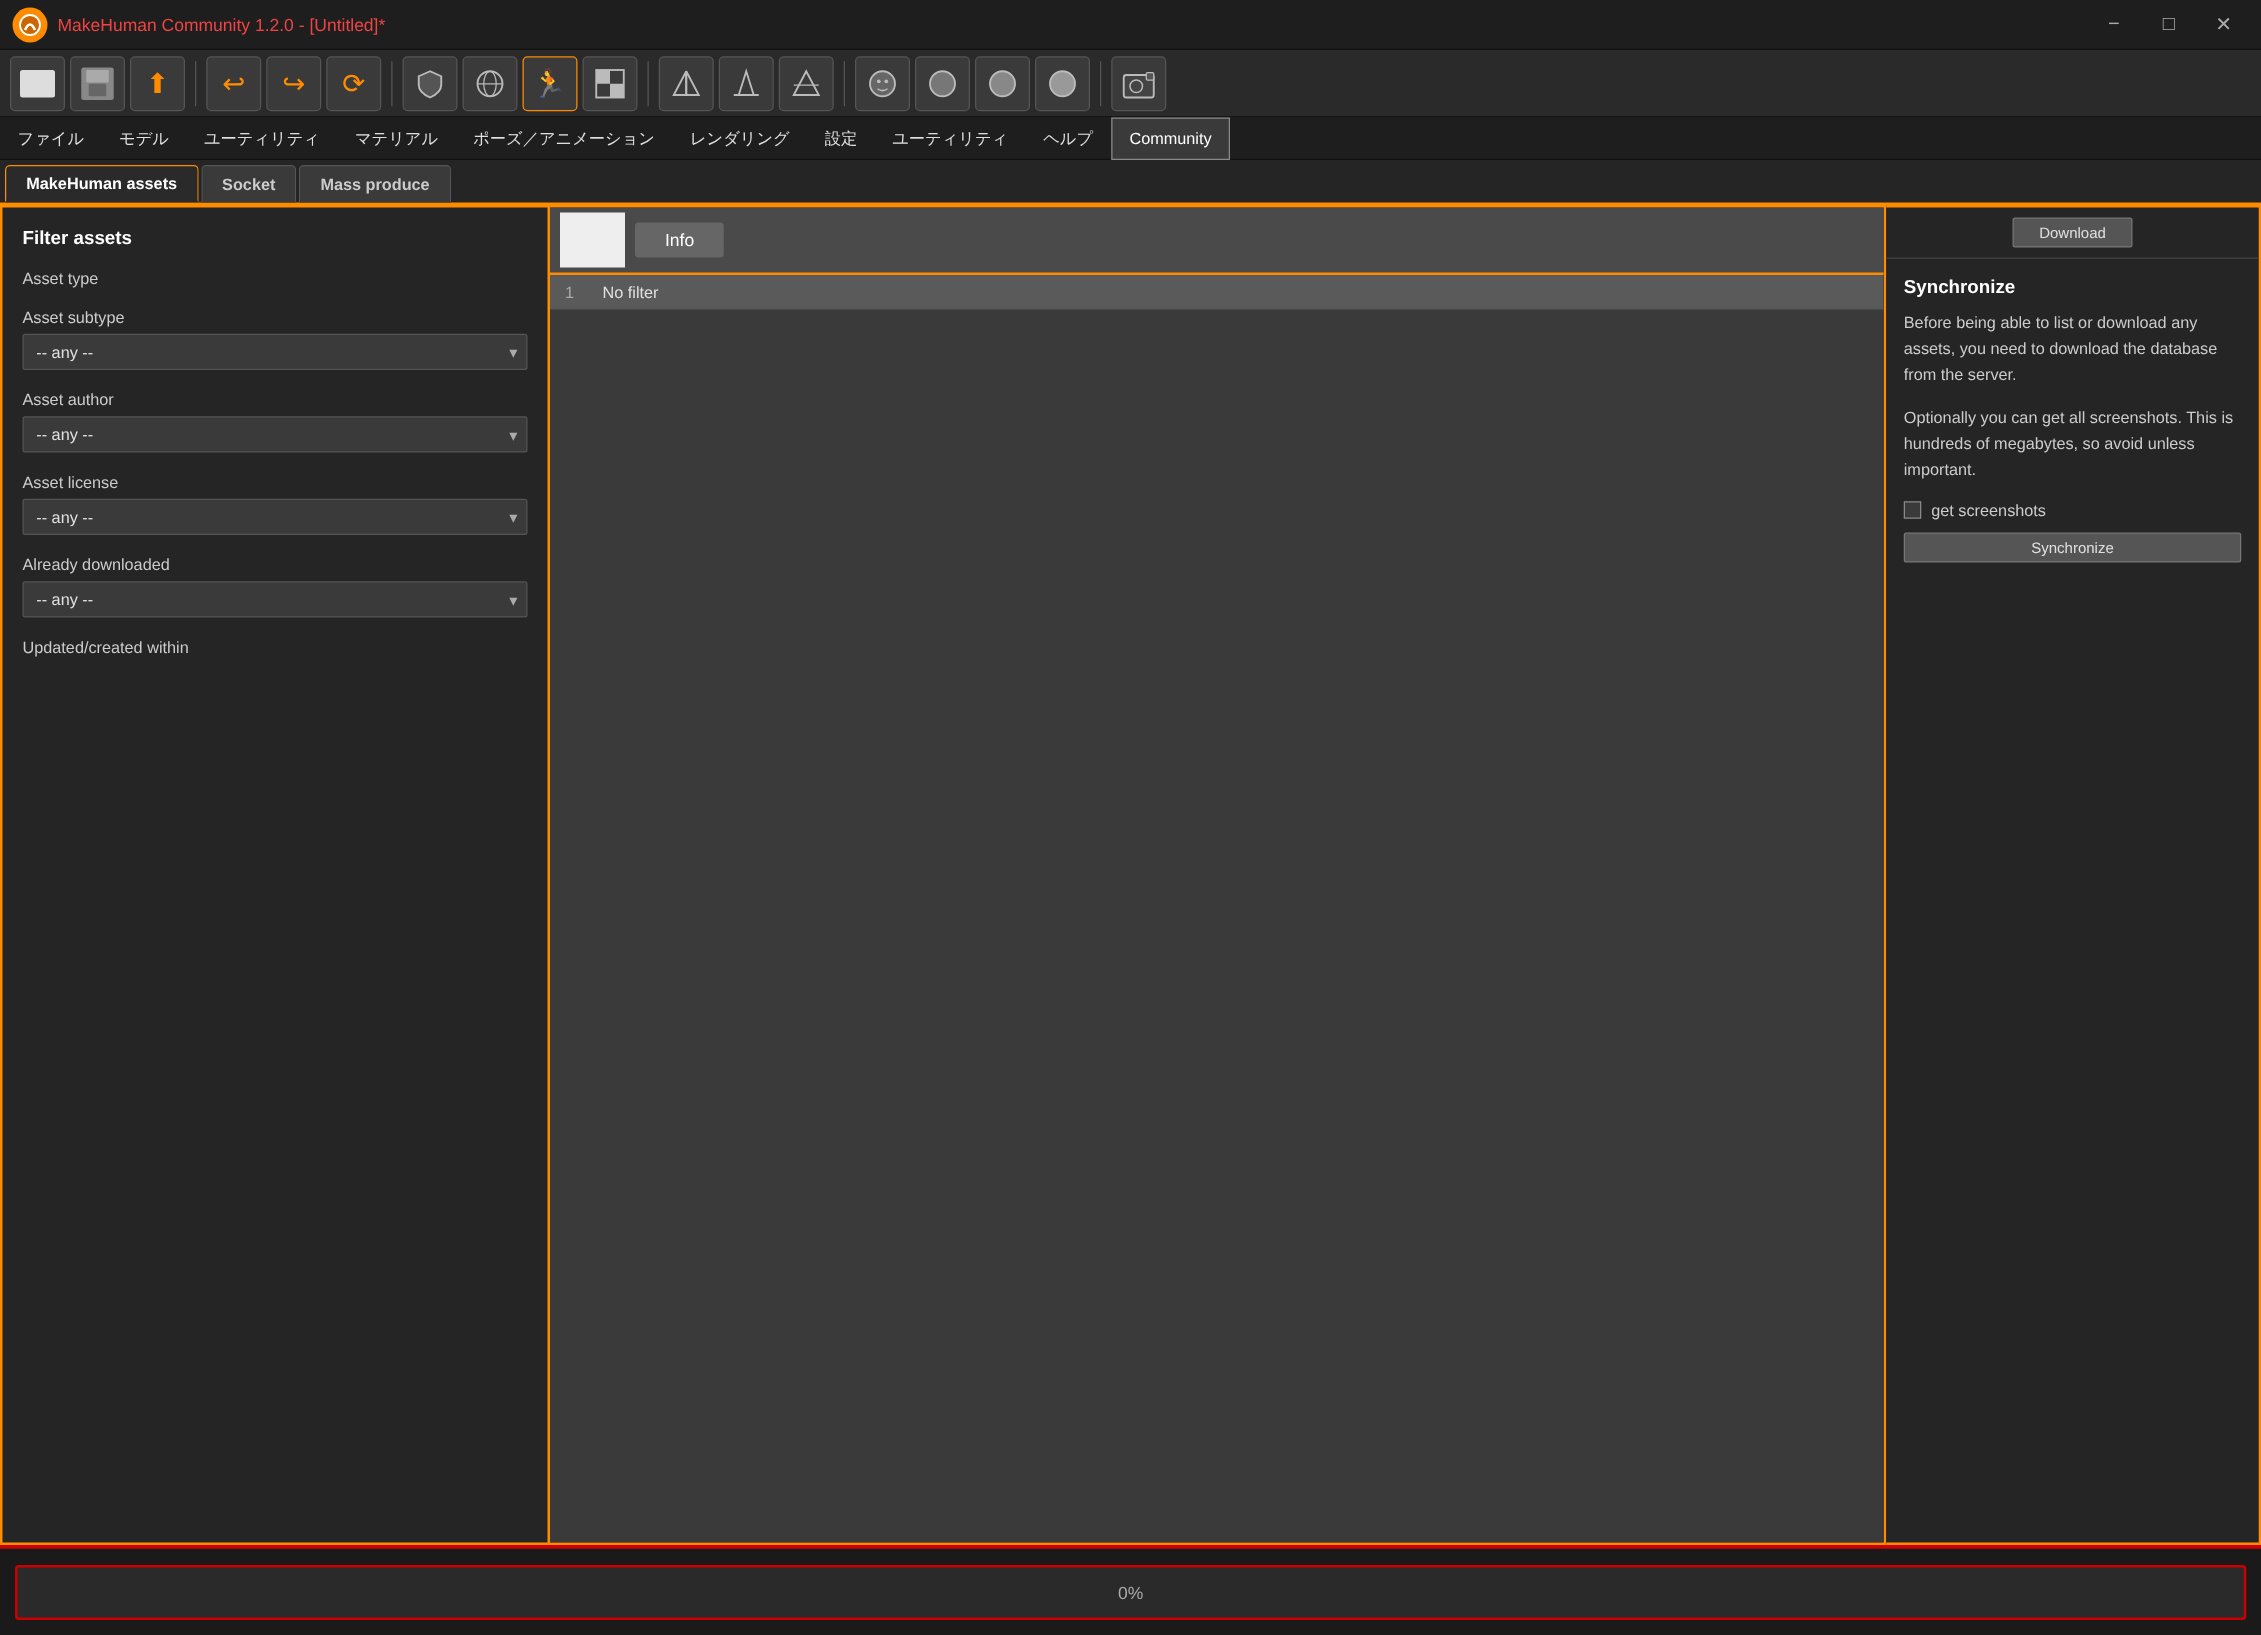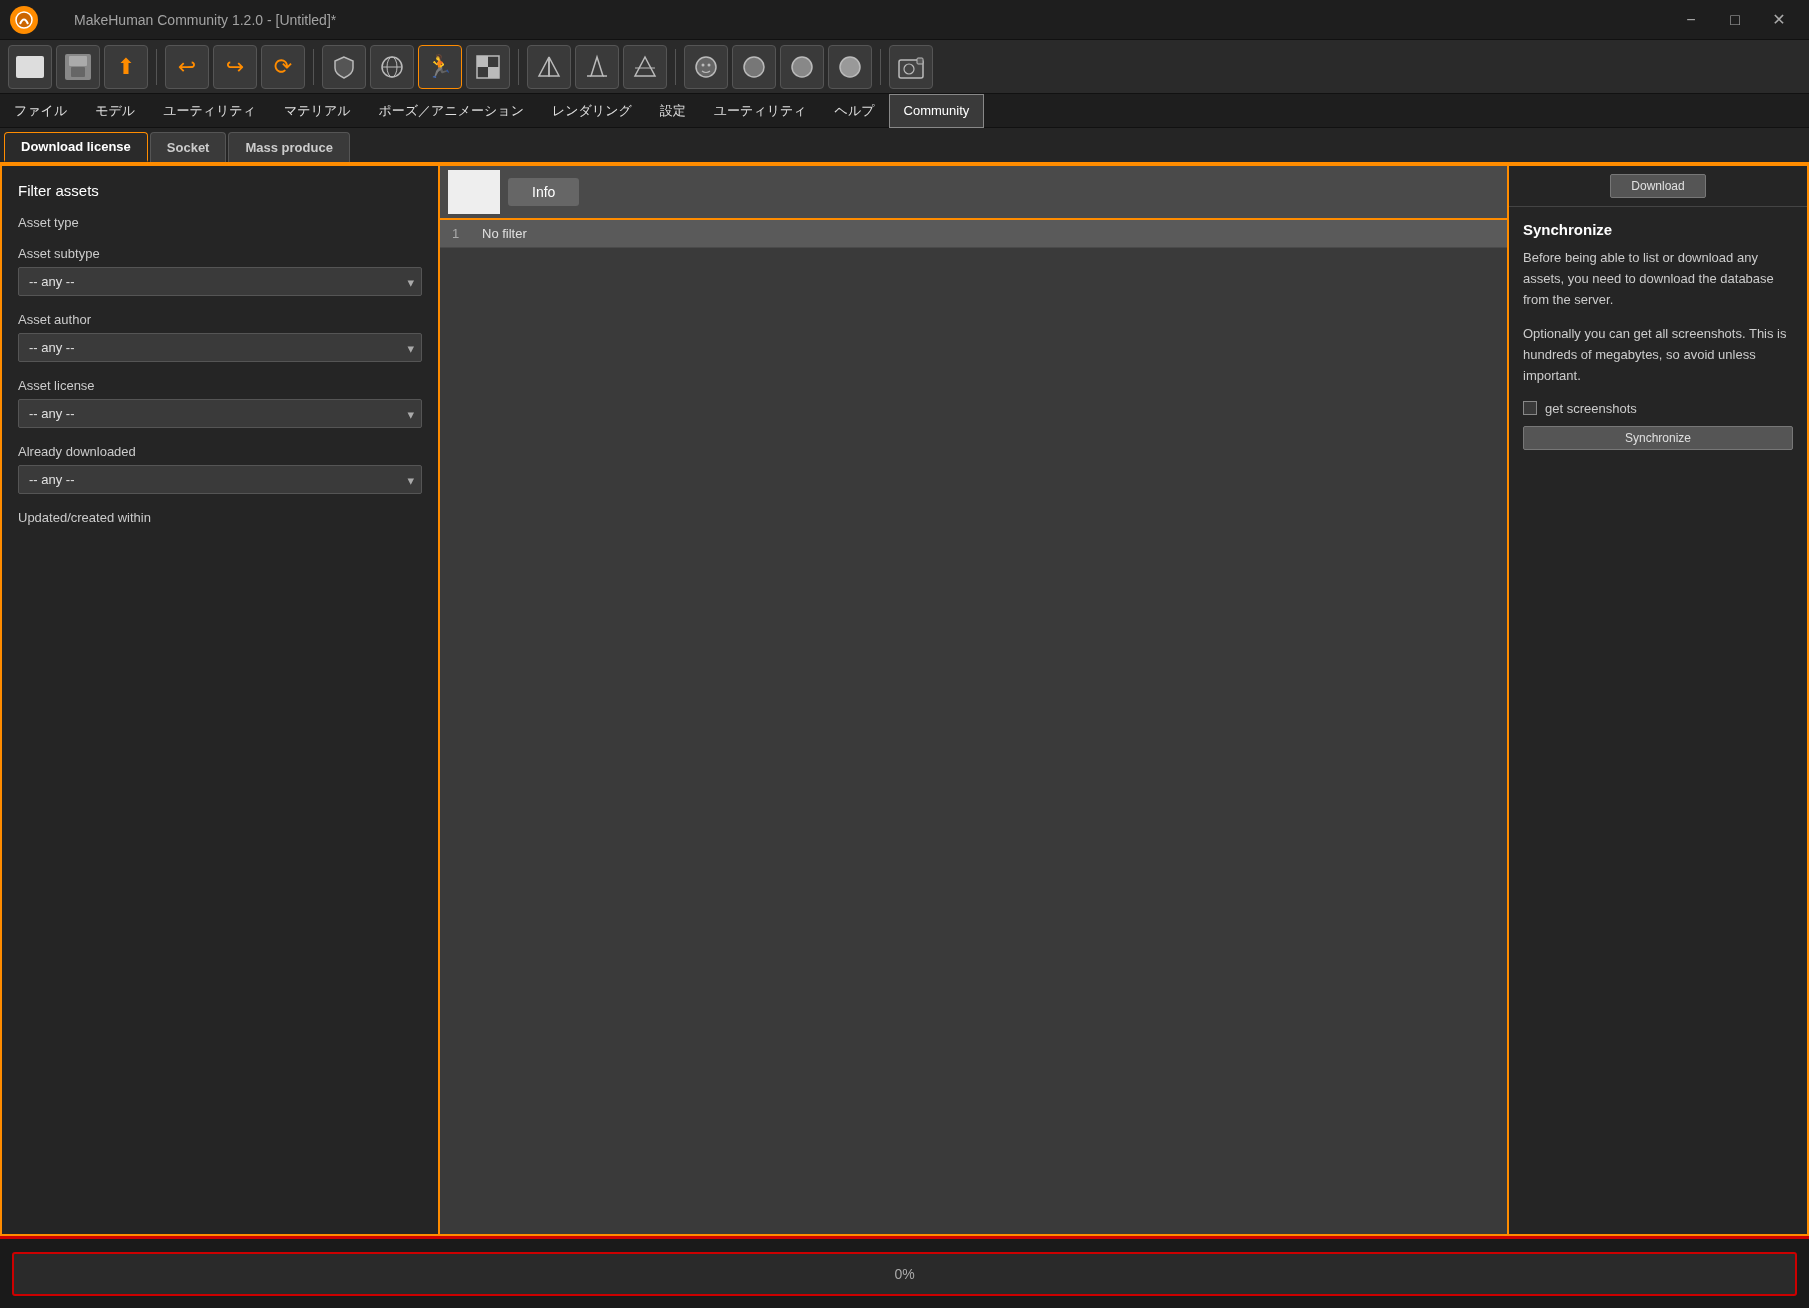--- a/index.html
+++ b/index.html
@@ -28,22 +28,21 @@
       width: 28px; height: 28px;
       background: #ff8c00;
       border-radius: 50%;
       display: flex; align-items: center; justify-content: center;
       flex-shrink: 0;
     }
     .titlebar-logo svg { width: 18px; height: 18px; }
     .titlebar-title {
       flex: 1;
       font-size: 14px;
-      color: #a3a3a3;
-      margin-left: 28px;
+      color: #ef4444;
     }
     .titlebar-controls {
       display: flex; gap: 4px;
     }
     .titlebar-btn {
       width: 40px; height: 28px;
       background: transparent;
       border: none;
       color: #aaa;
       cursor: pointer;
@@ -140,21 +139,21 @@
     .filter-panel {
       width: 440px;
       background: #252525;
       border: 2px solid #ff8c00;
       padding: 16px;
       overflow-y: auto;
       flex-shrink: 0;
     }
     .filter-panel h3 {
       font-size: 15px;
-      font-weight: normal;
+      font-weight: bold;
       color: white;
       margin-bottom: 16px;
     }
     .filter-group {
       margin-bottom: 16px;
     }
     .filter-label {
       font-size: 13px;
       color: #ccc;
       margin-bottom: 6px;
@@ -460,21 +459,21 @@
   <div class="menu-item">マテリアル</div>
   <div class="menu-item">ポーズ／アニメーション</div>
   <div class="menu-item">レンダリング</div>
   <div class="menu-item">設定</div>
   <div class="menu-item">ユーティリティ</div>
   <div class="menu-item">ヘルプ</div>
   <div class="menu-item community">Community</div>
 </div>
 
 <div class="tabbar">
-  <div class="tab active">Download license</div>
+  <div class="tab active">MakeHuman assets</div>
   <div class="tab">Socket</div>
   <div class="tab">Mass produce</div>
 </div>
 
 <div class="main-content">
 
   <div class="filter-panel">
     <h3>Filter assets</h3>
 
     <div class="filter-group">

